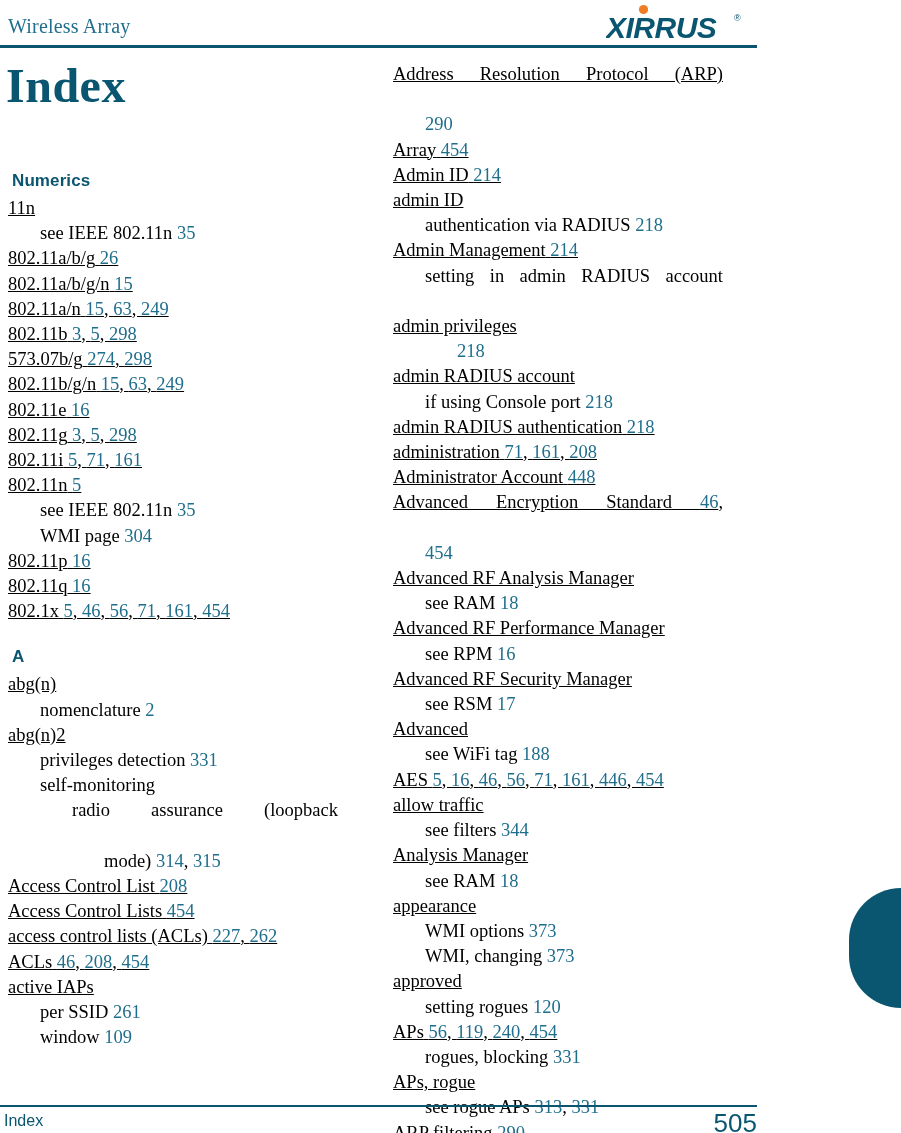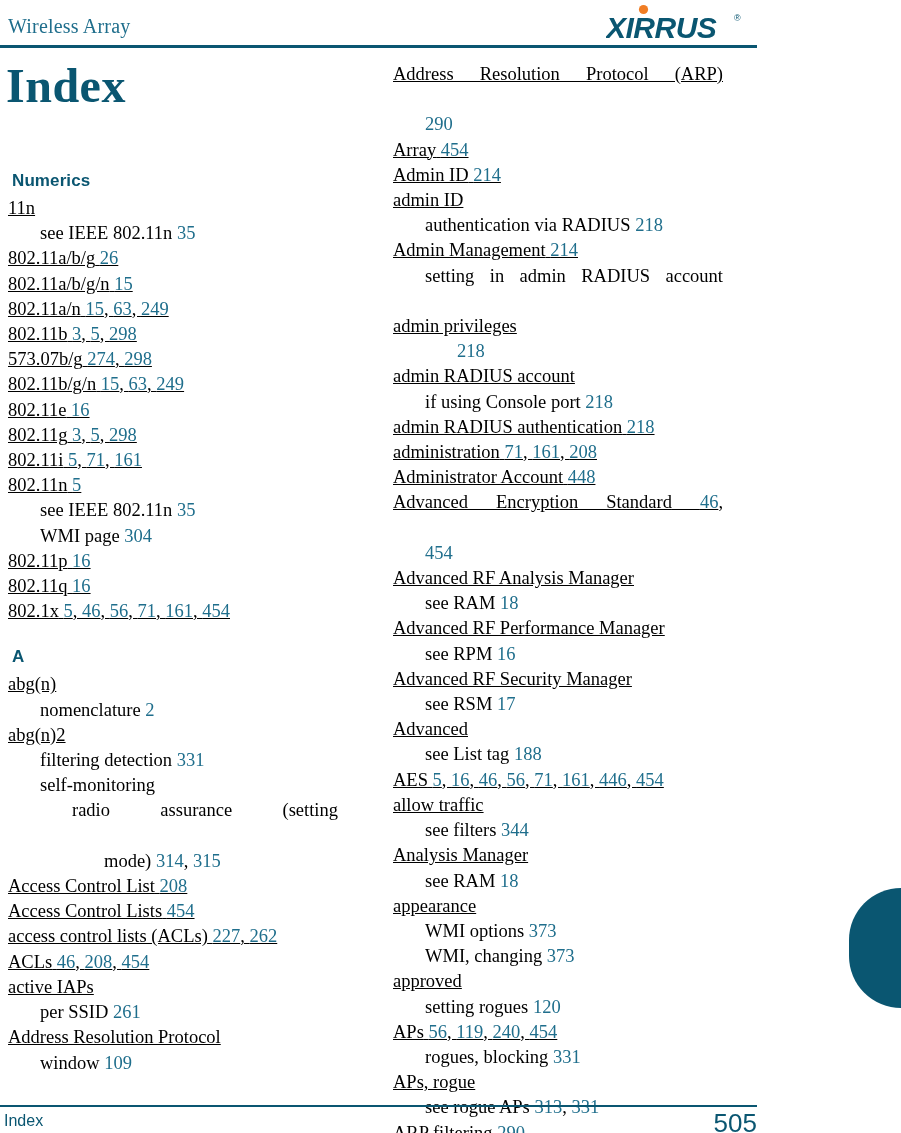--- a/index.html
+++ b/index.html
@@ -189,31 +189,30 @@
       <div class="entry lvl1"><span>802.11n</span> <span class="pg">5</span></div>
       <div class="entry lvl2"><span>see IEEE 802.11n</span> <span class="pg">35</span></div>
       <div class="entry lvl2"><span>WMI page</span> <span class="pg">304</span></div>
       <div class="entry lvl1"><span>802.11p</span> <span class="pg">16</span></div>
       <div class="entry lvl1"><span>802.11q</span> <span class="pg">16</span></div>
       <div class="entry lvl1"><span>802.1x</span> <span class="pg">5</span>, <span class="pg">46</span>, <span class="pg">56</span>, <span class="pg">71</span>, <span class="pg">161</span>, <span class="pg">454</span></div>
       <div class="section-head gap-before">A</div>
       <div class="entry lvl1"><span>abg(n)</span></div>
       <div class="entry lvl2"><span>nomenclature</span> <span class="pg">2</span></div>
       <div class="entry lvl1"><span>abg(n)2</span></div>
-      <div class="entry lvl2"><span>filtering detection</span> <span class="pg">331</span></div>
+      <div class="entry lvl2"><span>privileges detection</span> <span class="pg">331</span></div>
       <div class="entry lvl2"><span>self-monitoring</span></div>
-      <div class="entry lvl3 justify"><span>radio assurance (setting</span><span class="fill"></span></div>
+      <div class="entry lvl3 justify"><span>radio assurance (loopback</span><span class="fill"></span></div>
       <div class="entry" style="padding-left: 96px;"><span>mode)</span> <span class="pg">314</span>, <span class="pg">315</span></div>
       <div class="entry lvl1"><span>Access Control List</span> <span class="pg">208</span></div>
       <div class="entry lvl1"><span>Access Control Lists</span> <span class="pg">454</span></div>
       <div class="entry lvl1"><span>access control lists (ACLs)</span> <span class="pg">227</span>, <span class="pg">262</span></div>
       <div class="entry lvl1"><span>ACLs</span> <span class="pg">46</span>, <span class="pg">208</span>, <span class="pg">454</span></div>
       <div class="entry lvl1"><span>active IAPs</span></div>
       <div class="entry lvl2"><span>per SSID</span> <span class="pg">261</span></div>
-      <div class="entry lvl1"><span>Address Resolution Protocol</span></div>
       <div class="entry lvl2"><span>window</span> <span class="pg">109</span></div>
     </div>
 </div>
 
 <div class="col col-right">
     <div class="entry lvl1 justify"><span>Address Resolution Protocol (ARP)</span><span class="fill"></span></div>
     <div class="entry lvl2"><span class="pg">290</span></div>
     <div class="entry lvl1"><span>Array</span> <span class="pg">454</span></div>
     <div class="entry lvl1"><span>Admin ID</span> <span class="pg">214</span></div>
     <div class="entry lvl1"><span>admin ID</span></div>
@@ -229,21 +228,21 @@
     <div class="entry lvl1"><span>Administrator Account</span> <span class="pg">448</span></div>
     <div class="entry lvl1 justify"><span>Advanced Encryption Standard</span> <span class="pg">46</span>,<span class="fill"></span></div>
     <div class="entry lvl2"><span class="pg">454</span></div>
     <div class="entry lvl1"><span>Advanced RF Analysis Manager</span></div>
     <div class="entry lvl2"><span>see RAM</span> <span class="pg">18</span></div>
     <div class="entry lvl1"><span>Advanced RF Performance Manager</span></div>
     <div class="entry lvl2"><span>see RPM</span> <span class="pg">16</span></div>
     <div class="entry lvl1"><span>Advanced RF Security Manager</span></div>
     <div class="entry lvl2"><span>see RSM</span> <span class="pg">17</span></div>
     <div class="entry lvl1"><span>Advanced</span></div>
-    <div class="entry lvl2"><span>see List tag</span> <span class="pg">188</span></div>
+    <div class="entry lvl2"><span>see WiFi tag</span> <span class="pg">188</span></div>
     <div class="entry lvl1"><span>AES</span> <span class="pg">5</span>, <span class="pg">16</span>, <span class="pg">46</span>, <span class="pg">56</span>, <span class="pg">71</span>, <span class="pg">161</span>, <span class="pg">446</span>, <span class="pg">454</span></div>
     <div class="entry lvl1"><span>allow traffic</span></div>
     <div class="entry lvl2"><span>see filters</span> <span class="pg">344</span></div>
     <div class="entry lvl1"><span>Analysis Manager</span></div>
     <div class="entry lvl2"><span>see RAM</span> <span class="pg">18</span></div>
     <div class="entry lvl1"><span>appearance</span></div>
     <div class="entry lvl2"><span>WMI options</span> <span class="pg">373</span></div>
     <div class="entry lvl2"><span>WMI, changing</span> <span class="pg">373</span></div>
     <div class="entry lvl1"><span>approved</span></div>
     <div class="entry lvl2"><span>setting rogues</span> <span class="pg">120</span></div>

